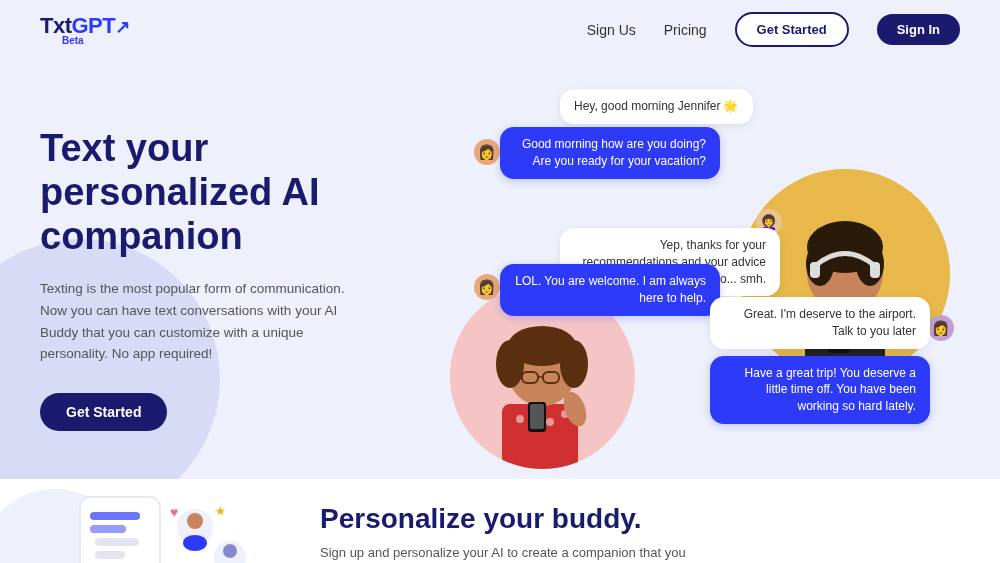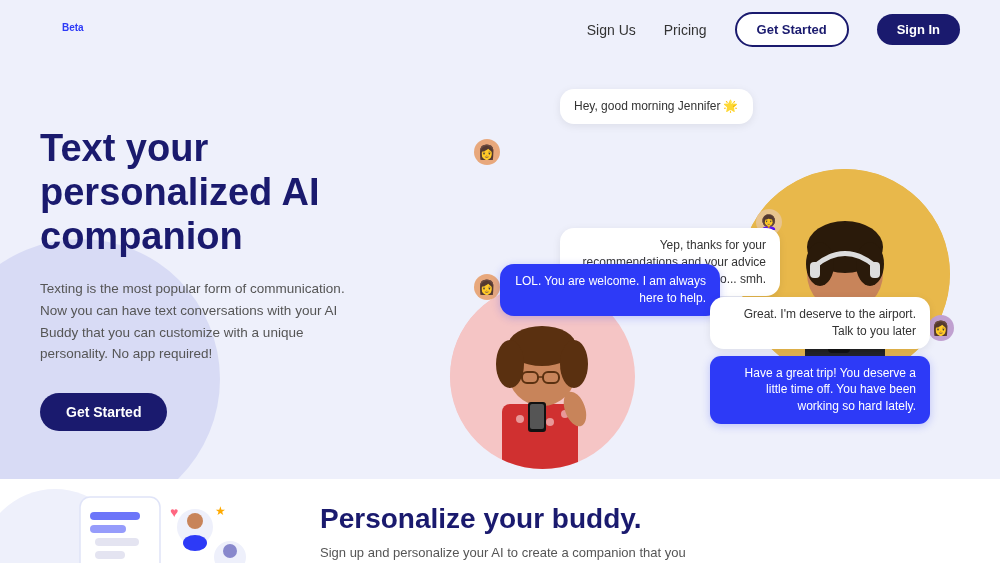--- a/index.html
+++ b/index.html
@@ -213,21 +213,21 @@
     
     .b1 { top: 10px; left: 120px; }
     .b2 { top: 48px; left: 60px; }
     .b2-avatar { top: 60px; left: 34px; background: #e8a87c; }
     .b3 { top: 125px; left: 120px; margin-top: 24px; }
     .b3-avatar { top: 130px; right: 178px; background: #e8c48e; }
     .b4 { top: 185px; left: 60px; }
     .b4-avatar { top: 195px; left: 34px; background: #e8a87c; }
     .b5 { bottom: 130px; right: 30px; }
     .b5-avatar { bottom: 138px; right: 6px; background: #c0a0d0; }
-    .b6 { bottom: 55px; right: 30px; border-radius: 11px; }
+    .b6 { bottom: 55px; right: 30px; }
 
     
     .section2 {
       background: white;
       height: 130px;
       display: flex;
       align-items: center;
       padding: 0 40px;
       gap: 60px;
       position: relative;
@@ -263,20 +263,23 @@
       color: #555;
       line-height: 1.6;
       max-width: 380px;
     }
   </style>
 </head>
 <body>
 
 <nav class="navbar">
   <div class="logo-wrap">
+    <div class="logo-text">
+      Txt<span>GPT</span><span style="color:#2d3af7;font-size:18px;">↗</span>
+    </div>
     <div class="logo-badge">Beta</div>
   </div>
   <div class="nav-links">
     <a class="nav-link">Sign Us</a>
     <a class="nav-link">Pricing</a>
     <button class="btn-get-started-nav">Get Started</button>
     <button class="btn-sign-in">Sign In</button>
   </div>
 </nav>
 
@@ -337,20 +340,21 @@
         <ellipse cx="125" cy="125" rx="10" ry="18" fill="#c8845a" transform="rotate(-20 125 125)"></ellipse>
       </svg>
     </div>
 
     <div class="chat-area">
 
       <div class="bubble bubble-white b1">Hey, good morning Jennifer 🌟</div>
 
       <div class="bubble-avatar b2-avatar">👩</div>
 
+      <div class="bubble bubble-blue b2">Good morning how are you doing? Are you ready for your vacation?</div>
 
       <div class="bubble-avatar b3-avatar">👩‍🦱</div>
 
       <div class="bubble bubble-white b3">Yep, thanks for your recommendations and your advice about you know who... smh.</div>
 
       <div class="bubble-avatar b4-avatar">👩</div>
 
       <div class="bubble bubble-blue b4">LOL. You are welcome. I am always here to help.</div>
 
       <div class="bubble-avatar b5-avatar">👩</div>

